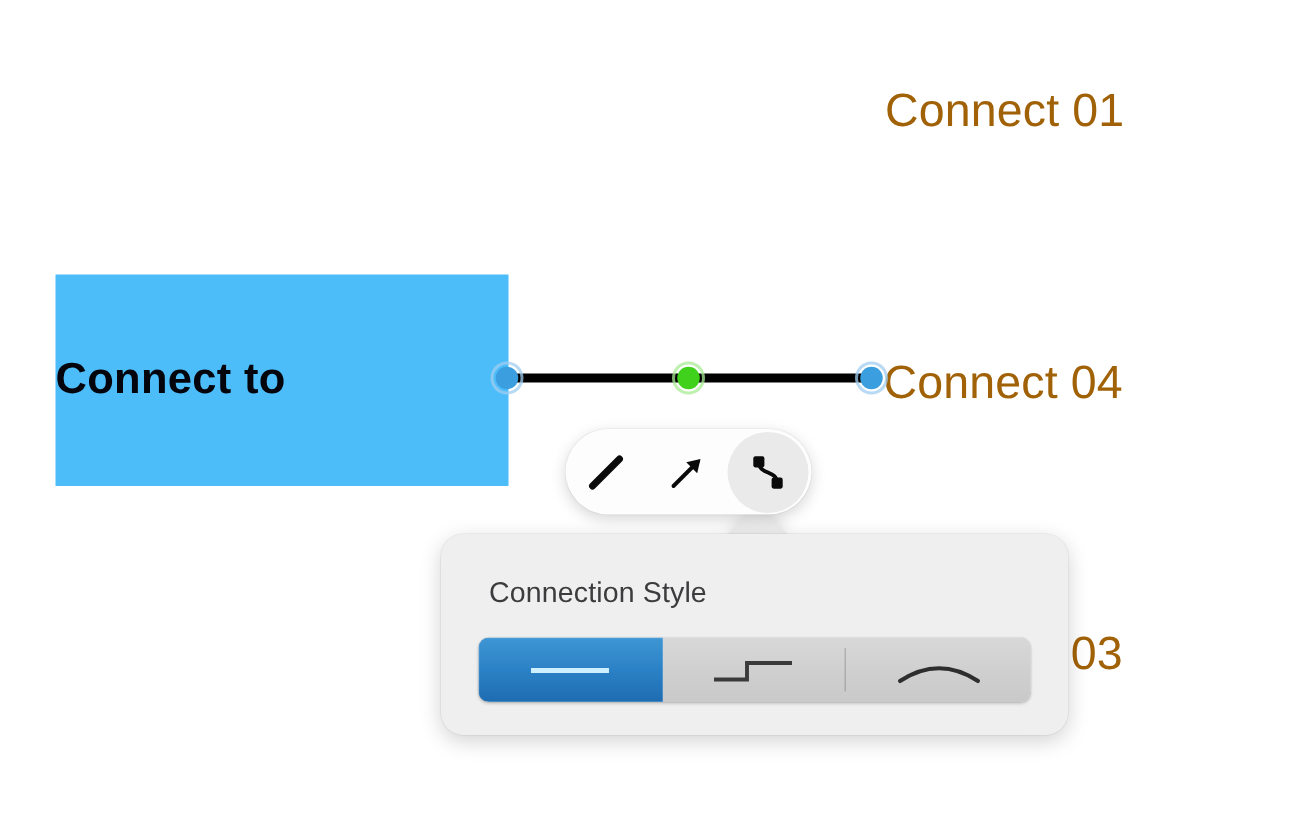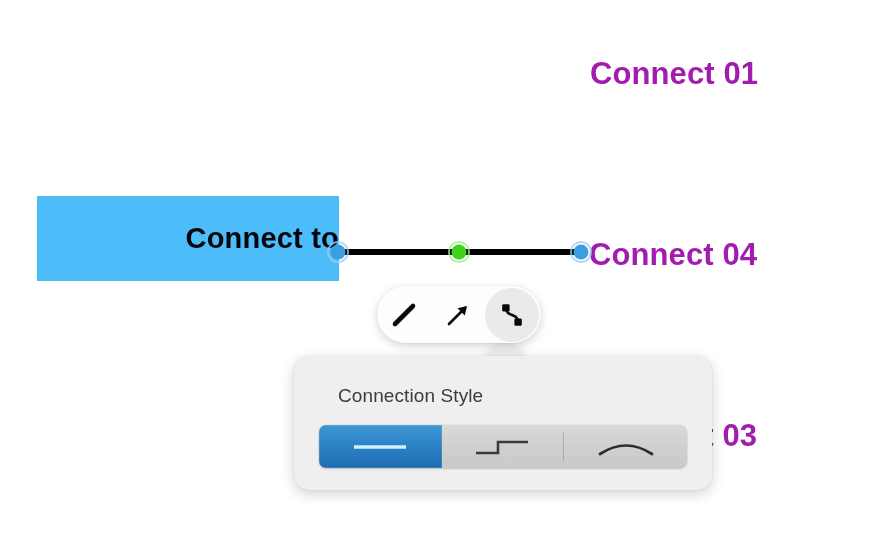--- a/index.html
+++ b/index.html
@@ -15,41 +15,41 @@
     position: relative;
     width: 876px;
     height: 544px;
     background: #ffffff;
     overflow: hidden;
   }
 
   
   .node-label {
     position: absolute;
-    color: #a21caf;
+    color: #a16207;
     font-size: 31px;
-    font-weight: 700;
+    font-weight: 400;
     letter-spacing: 0.1px;
     white-space: nowrap;
   }
   #label-connect-01 { left: 590px; top: 56px; }
   #label-connect-02 { left: 589px; top: 237px; }
   #label-connect-03 { left: 589px; top: 418px; }
 
   
   .shape-box {
     position: absolute;
     left: 37px;
-    top: 196px;
+    top: 183px;
     width: 302px;
-    height: 85px;
+    height: 141px;
     background: #4cbdf9;
     display: flex;
     align-items: center;
-    justify-content: flex-end;
+    justify-content: flex-start;
   }
   .shape-box-text {
     color: #04040c;
     font-size: 29px;
     font-weight: 700;
     letter-spacing: 0.2px;
   }
 
   
   .connector-line {
@@ -130,21 +130,21 @@
     width: 0;
     height: 0;
     border-left: 22px solid transparent;
     border-right: 22px solid transparent;
     border-bottom: 23px solid #efeff0;
     z-index: 4;
     filter: drop-shadow(0 -2px 4px rgba(0,0,0,0.09));
   }
   .popover-title {
     position: absolute;
-    left: 44px;
+    left: 32px;
     top: 29px;
     font-size: 19px;
     color: #3c3c3e;
     letter-spacing: 0.1px;
   }
 
   
   .segmented {
     position: absolute;
     left: 25px;

